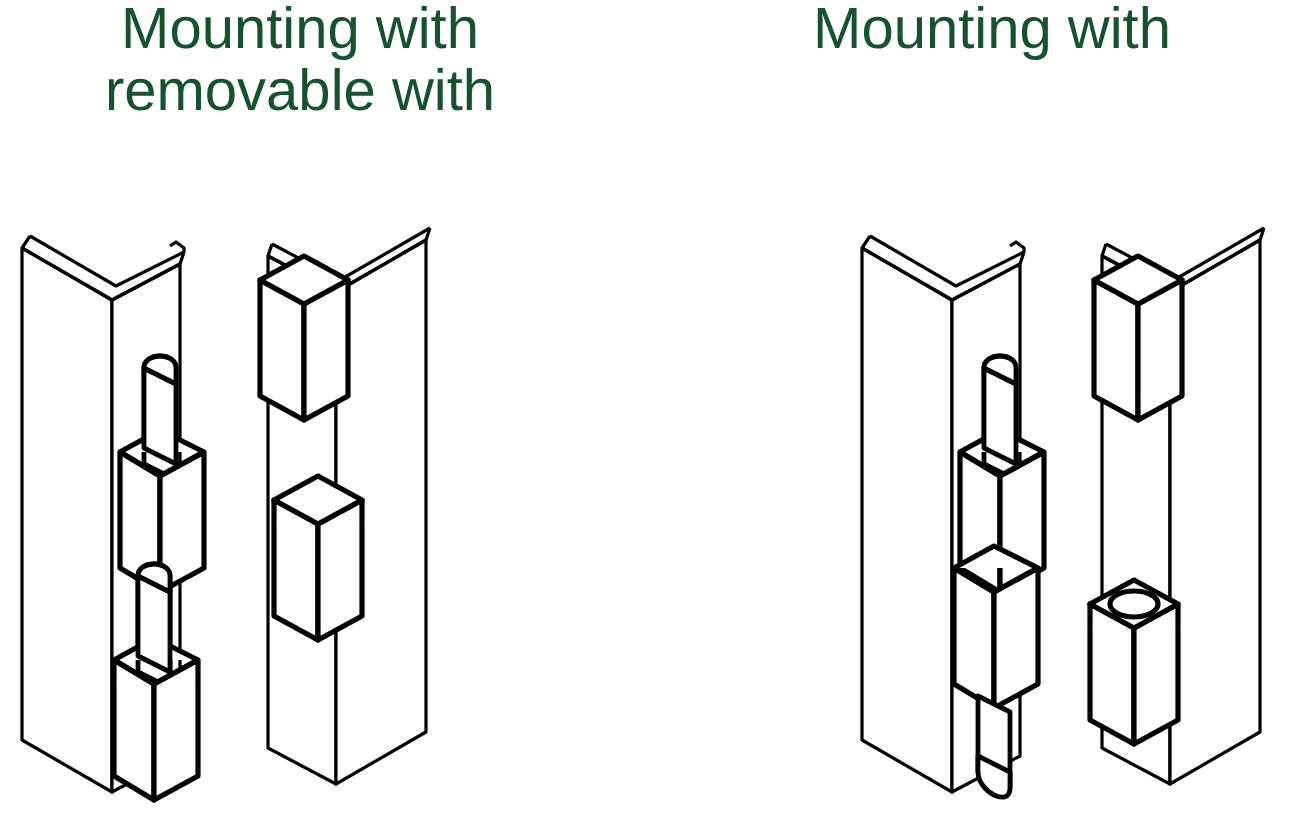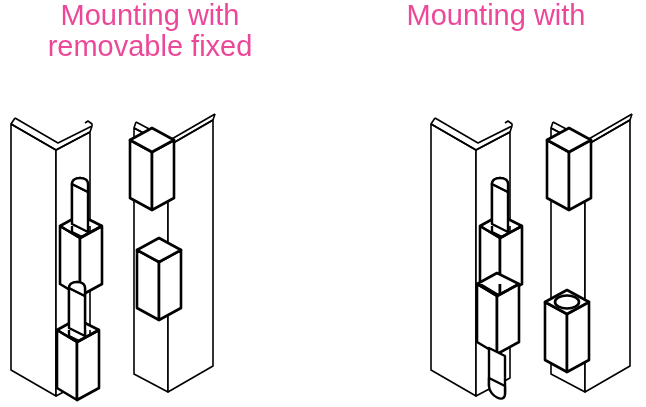--- a/index.html
+++ b/index.html
@@ -18,21 +18,21 @@
     position: absolute;
     left: 0; top: 0;
     width: 646px;
     height: 407px;
   }
   .panel-title {
     position: absolute;
     font-family: "Liberation Sans", sans-serif;
     font-size: 29px;
     line-height: 31px;
-    color: #ec4899;
+    color: #14532d;
     white-space: nowrap;
     font-weight: 400;
   }
   .title-left {
     left: 0px;
     top: 0px;
     width: 300px;
     text-align: center;
   }
   .title-right {
@@ -44,21 +44,21 @@
   .title-line { display: block; }
   svg { display: block; }
 </style>
 </head>
 <body>
 
 <div id="stage">
 
   <div class="panel-title title-left">
     <span class="title-line">Mounting with</span>
-    <span class="title-line">removable fixed</span>
+    <span class="title-line">removable with</span>
   </div>
 
   <div class="panel-title title-right">
     <span class="title-line">Mounting with</span>
   </div>
 
   <svg width="646" height="407" viewBox="0 0 646 407" style="position:absolute;left:0;top:0;">
 
     <defs>
       <g id="frame-post-shape">

